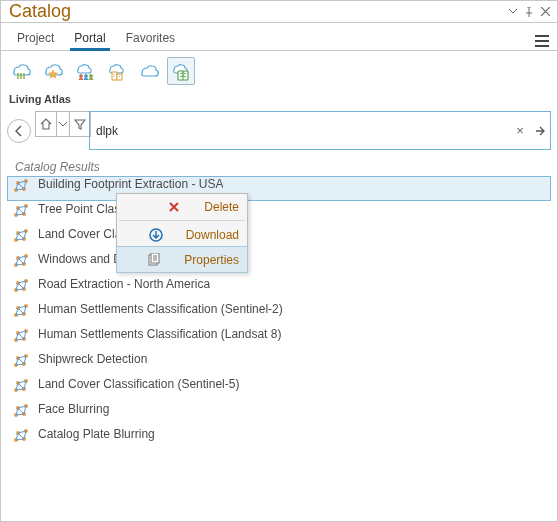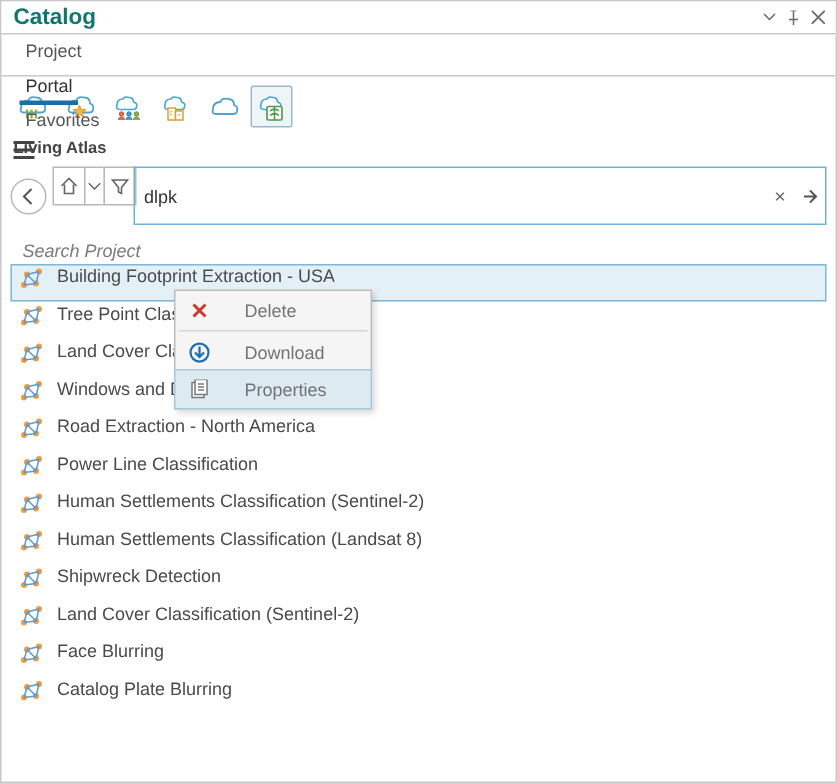--- a/index.html
+++ b/index.html
@@ -27,42 +27,41 @@
   .titlebar {
     display: flex;
     align-items: center;
     height: 22px;
     padding: 0 4px 0 8px;
     border-bottom: 1px solid #c8c8c8;
     background: #ffffff;
   }
   .titlebar .title {
     flex: 1;
-    color: #0f766e;
-    font-size: 15px;
-    font-weight: 700;
+    color: #a16207;
+    font-size: 18px;
+    font-weight: 400;
   }
   .titlebar .win-btn {
     width: 16px;
     height: 16px;
     display: flex;
     align-items: center;
     justify-content: center;
     color: #6a6a6a;
     font-size: 10px;
     cursor: default;
   }
   
   .tabs-row {
     display: flex;
-    align-items: flex-start;
+    align-items: flex-end;
     height: 28px;
     padding: 0 6px;
     border-bottom: 1px solid #c8c8c8;
-    flex-direction: column;
   }
   .tab {
     padding: 4px 10px 5px 10px;
     color: #555;
     cursor: default;
     position: relative;
   }
   .tab.active {
     color: #333;
   }
@@ -216,21 +215,22 @@
     border: 1px solid #bcbcbc;
     box-shadow: 2px 2px 4px rgba(0,0,0,0.15);
     z-index: 10;
   }
   .ctx-item {
     display: flex;
     align-items: center;
     height: 25px;
     padding: 0 8px;
     gap: 22px;
-    color: #737373;
+    color: #a16207;
+    justify-content: flex-end;
   }
   .ctx-item.hover {
     background: #ddeaf2;
     border: 1px solid #a7c7da;
     height: 27px;
     margin: -1px;
     padding: 0 8px;
   }
   .ctx-sep {
     height: 1px;
@@ -359,21 +359,21 @@
       <input class="search-input" type="text" value="dlpk" style="">
       <div class="search-clear">×</div>
       <div class="search-go">
         <svg width="12" height="12" viewBox="0 0 12 12">
             <path d="M2 6 L10 6 M6 2 L10 6 L6 10" fill="none" stroke="#555" stroke-width="1.3"></path>
           </svg>
       </div>
     </div>
   </div>
 
-  <div class="results-header">Search Project</div>
+  <div class="results-header">Catalog Results</div>
 
   <div class="results">
     <div class="row selected">
       <span>
         <svg width="18" height="16" viewBox="0 0 18 16">
             <circle cx="6" cy="6" r="2" fill="#f29b3f"></circle>
             <circle cx="14" cy="4" r="2" fill="#f29b3f"></circle>
             <circle cx="12" cy="12" r="2" fill="#f29b3f"></circle>
             <circle cx="4" cy="13" r="2" fill="#f29b3f"></circle>
             <path d="M6 6 L14 4 M14 4 L12 12 M12 12 L4 13 M4 13 L6 6 M6 6 L12 12" stroke="#5a9bd4" stroke-width="1" fill="none"></path>
@@ -432,32 +432,20 @@
     <div class="row">
       <span>
           <svg width="18" height="16" viewBox="0 0 18 16">
             <circle cx="6" cy="6" r="2" fill="#f29b3f"></circle>
             <circle cx="14" cy="4" r="2" fill="#f29b3f"></circle>
             <circle cx="12" cy="12" r="2" fill="#f29b3f"></circle>
             <circle cx="4" cy="13" r="2" fill="#f29b3f"></circle>
             <path d="M6 6 L14 4 M14 4 L12 12 M12 12 L4 13 M4 13 L6 6 M6 6 L12 12" stroke="#5a9bd4" stroke-width="1" fill="none"></path>
           </svg>
         </span>
-      <span class="ritxt">Power Line Classification</span>
-    </div>
-    <div class="row">
-      <span>
-          <svg width="18" height="16" viewBox="0 0 18 16">
-            <circle cx="6" cy="6" r="2" fill="#f29b3f"></circle>
-            <circle cx="14" cy="4" r="2" fill="#f29b3f"></circle>
-            <circle cx="12" cy="12" r="2" fill="#f29b3f"></circle>
-            <circle cx="4" cy="13" r="2" fill="#f29b3f"></circle>
-            <path d="M6 6 L14 4 M14 4 L12 12 M12 12 L4 13 M4 13 L6 6 M6 6 L12 12" stroke="#5a9bd4" stroke-width="1" fill="none"></path>
-          </svg>
-        </span>
       <span class="ritxt">Human Settlements Classification (Sentinel-2)</span>
     </div>
     <div class="row">
       <span>
           <svg width="18" height="16" viewBox="0 0 18 16">
             <circle cx="6" cy="6" r="2" fill="#f29b3f"></circle>
             <circle cx="14" cy="4" r="2" fill="#f29b3f"></circle>
             <circle cx="12" cy="12" r="2" fill="#f29b3f"></circle>
             <circle cx="4" cy="13" r="2" fill="#f29b3f"></circle>
             <path d="M6 6 L14 4 M14 4 L12 12 M12 12 L4 13 M4 13 L6 6 M6 6 L12 12" stroke="#5a9bd4" stroke-width="1" fill="none"></path>
@@ -480,21 +468,21 @@
     <div class="row">
       <span>
           <svg width="18" height="16" viewBox="0 0 18 16">
             <circle cx="6" cy="6" r="2" fill="#f29b3f"></circle>
             <circle cx="14" cy="4" r="2" fill="#f29b3f"></circle>
             <circle cx="12" cy="12" r="2" fill="#f29b3f"></circle>
             <circle cx="4" cy="13" r="2" fill="#f29b3f"></circle>
             <path d="M6 6 L14 4 M14 4 L12 12 M12 12 L4 13 M4 13 L6 6 M6 6 L12 12" stroke="#5a9bd4" stroke-width="1" fill="none"></path>
           </svg>
         </span>
-      <span class="ritxt">Land Cover Classification (Sentinel-2)</span>
+      <span class="ritxt">Land Cover Classification (Sentinel-5)</span>
     </div>
     <div class="row">
       <span>
           <svg width="18" height="16" viewBox="0 0 18 16">
             <circle cx="6" cy="6" r="2" fill="#f29b3f"></circle>
             <circle cx="14" cy="4" r="2" fill="#f29b3f"></circle>
             <circle cx="12" cy="12" r="2" fill="#f29b3f"></circle>
             <circle cx="4" cy="13" r="2" fill="#f29b3f"></circle>
             <path d="M6 6 L14 4 M14 4 L12 12 M12 12 L4 13 M4 13 L6 6 M6 6 L12 12" stroke="#5a9bd4" stroke-width="1" fill="none"></path>
           </svg>

